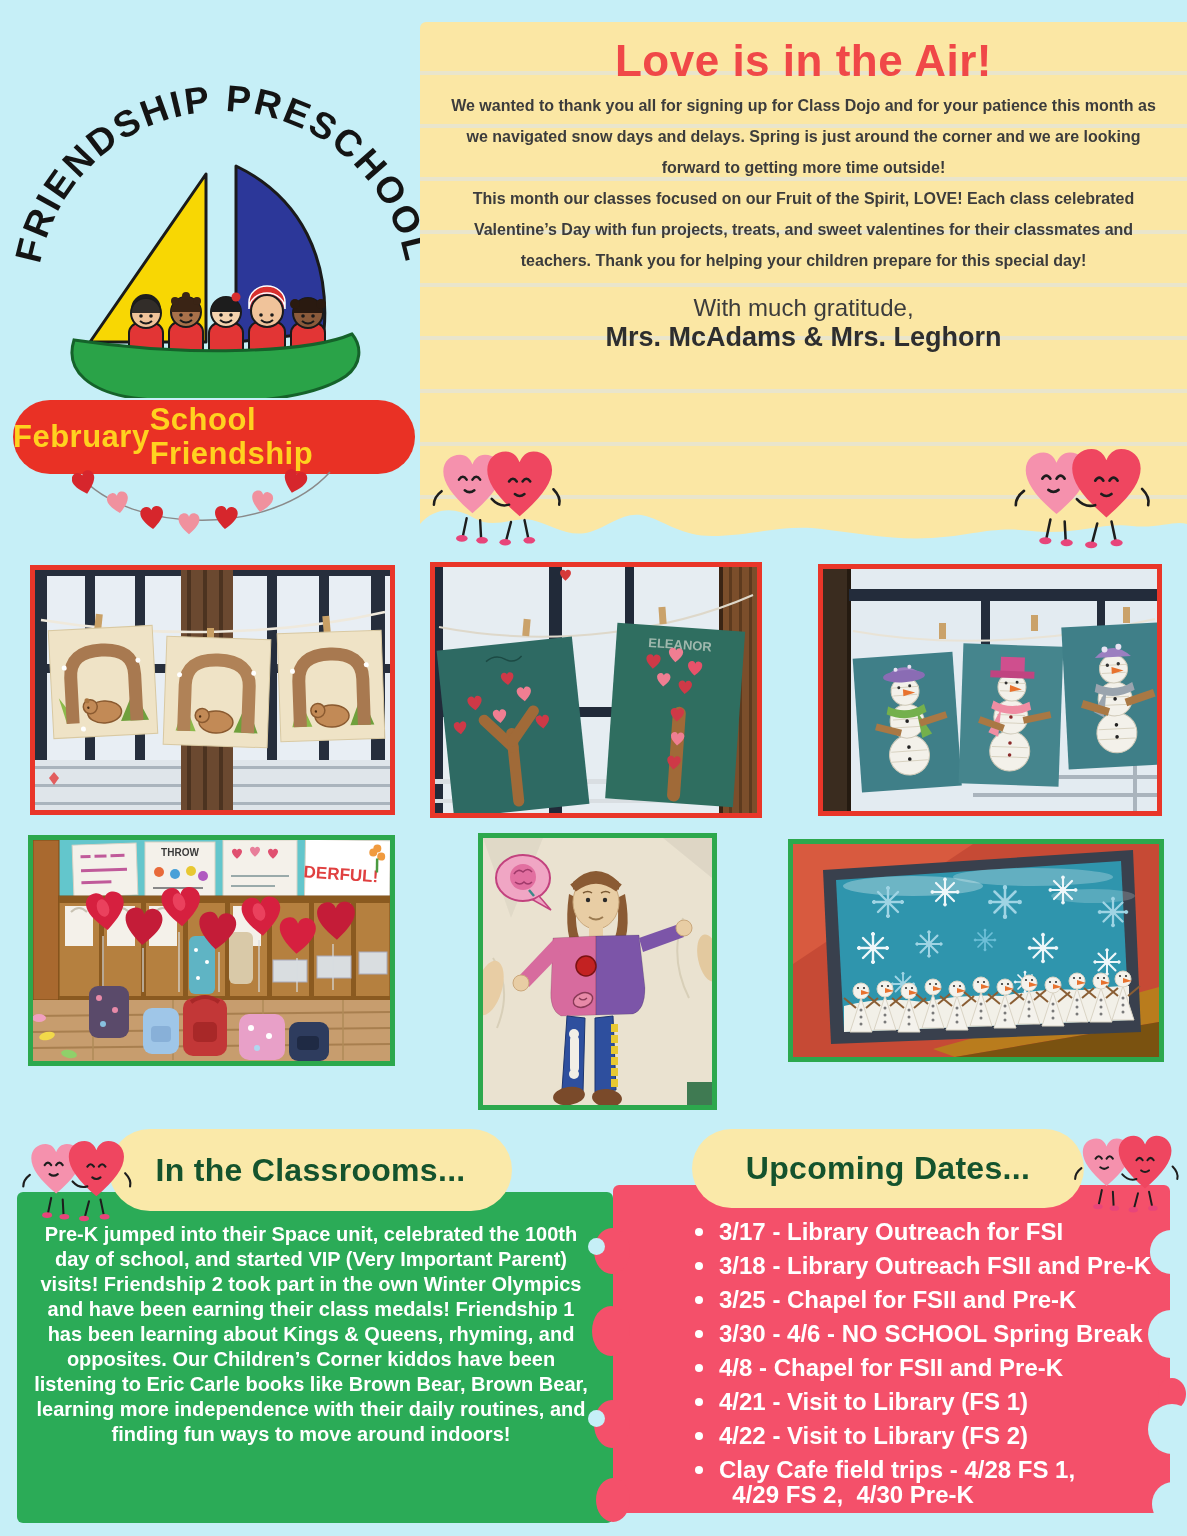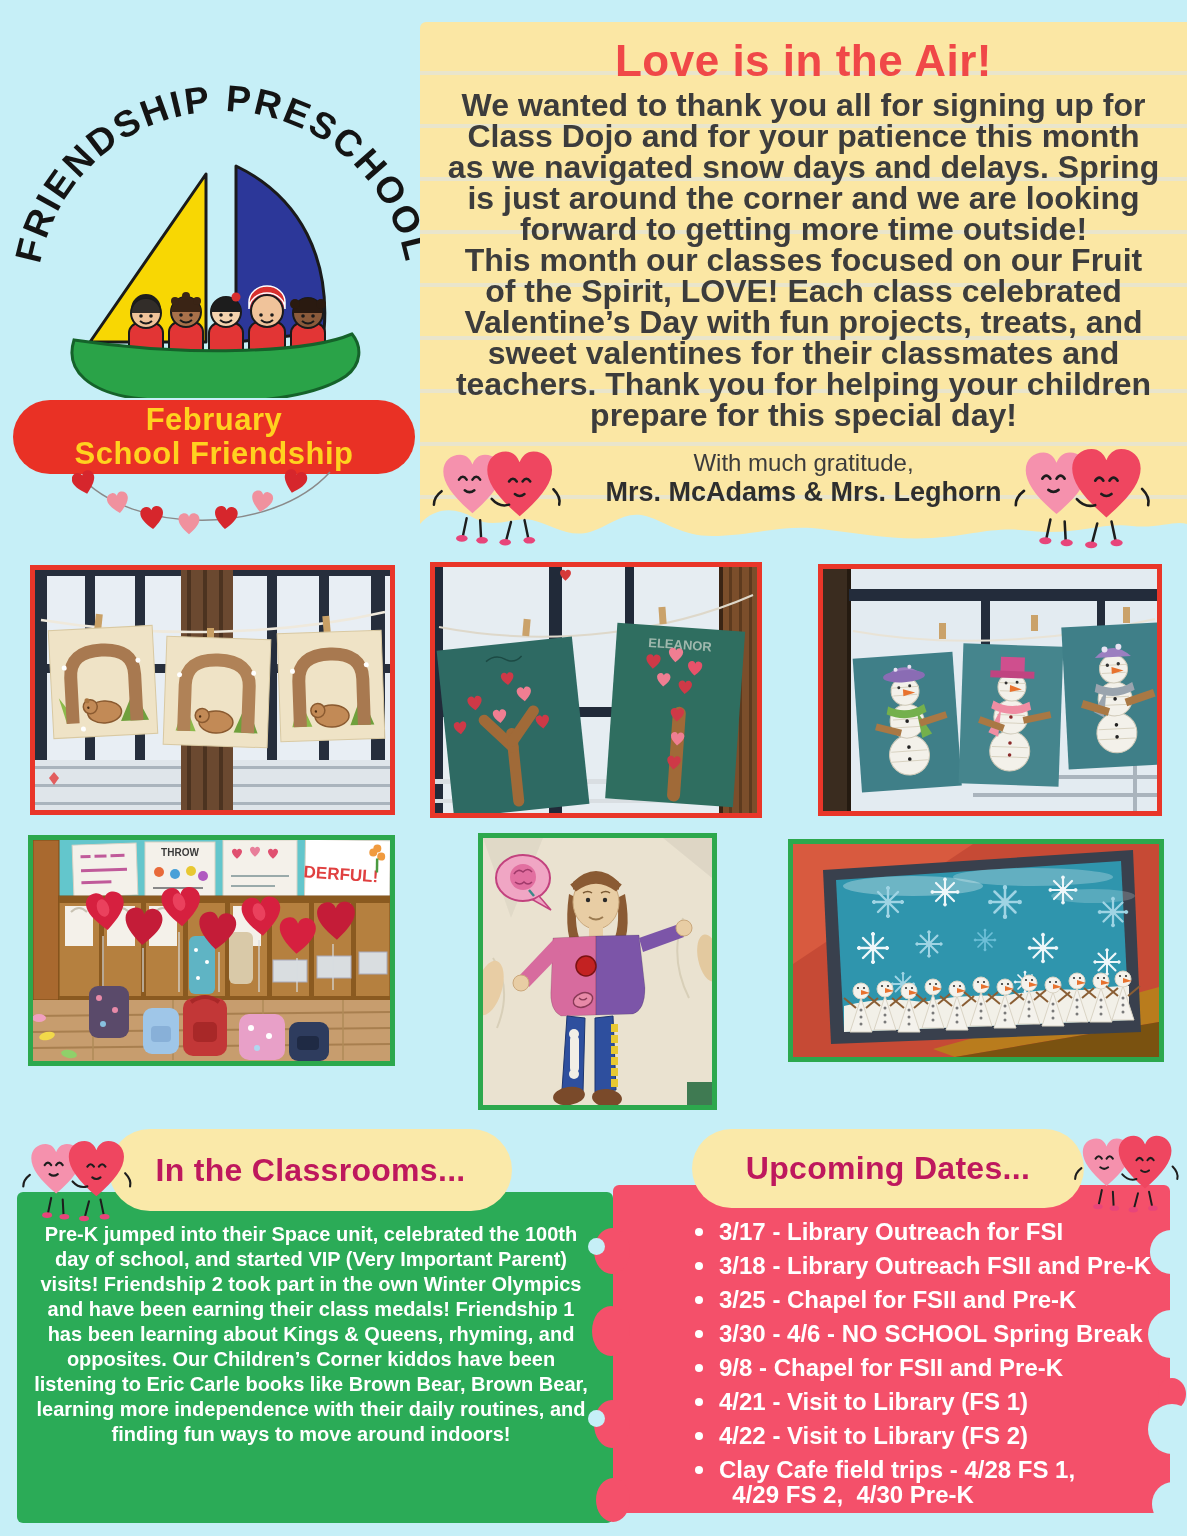--- a/index.html
+++ b/index.html
@@ -5,40 +5,40 @@
   html,body{margin:0;padding:0;background:#c6eff7;}
   .page{position:relative;width:1187px;height:1536px;background:#c6eff7;overflow:hidden;
         font-family:"Liberation Sans",sans-serif;}
   .abs{position:absolute;}
 
   
   .msg-panel{left:420px;top:22px;width:767px;height:523px;background:#fbe7a4;
     background-image:repeating-linear-gradient(to bottom,transparent 0 49px,#e9e5cc 49px 53px);
     border-radius:6px 0 0 0;overflow:hidden;}
   .msg-title{margin:14px 0 4px 0;text-align:center;font-size:44px;font-weight:800;color:#f04848;letter-spacing:.5px;}
-  .msg-body{width:714px;margin:0 auto;text-align:center;color:#3c3c3c;font-size:32px;font-weight:700;line-height:31px;}
+  .msg-body{width:714px;margin:0 auto;text-align:center;color:#3c3c3c;font-size:16px;font-weight:700;line-height:31px;}
   .msg-body p{margin:0;}
   .msg-close1{margin-top:18px;text-align:center;color:#3c3c3c;font-size:24px;font-weight:400;}
   .msg-close2{text-align:center;color:#2e2e2e;font-size:27px;font-weight:700;}
   .wave{position:absolute;left:0;bottom:-1px;width:767px;height:48px;}
 
   
   .banner{left:13px;top:400px;width:402px;height:74px;background:#e93125;border-radius:37px;
-    display:flex;flex-direction:column;justify-content:center;align-items:center;}
+    display:flex;justify-content:center;align-items:center;}
   .banner div{color:#ffd21f;font-weight:800;font-size:31px;line-height:34px;letter-spacing:.5px;}
 
   
   .photo{position:absolute;box-sizing:border-box;background:#dfe7ee;}
   .pb-red{border:5px solid #e93629;}
   .pb-green{border:5px solid #2ca84d;}
   .photo svg{display:block;}
 
   
   .pill{position:absolute;background:#fae9a9;border-radius:41px;display:flex;align-items:center;justify-content:center;z-index:6;}
-  .pill span{font-size:32px;font-weight:800;color:#be185d;letter-spacing:.3px;}
+  .pill span{font-size:32px;font-weight:800;color:#14532d;letter-spacing:.3px;}
   .panel-green{left:17px;top:1192px;width:596px;height:331px;background:#2bab57;border-radius:6px;z-index:2;overflow:hidden;}
   .panel-green .body{padding:30px 24px 0 16px;color:#ffffff;font-size:20px;font-weight:700;line-height:25px;text-align:center;}
   .panel-pink{left:613px;top:1185px;width:557px;height:328px;background:#f4506a;border-radius:6px;z-index:3;overflow:hidden;}
   .panel-pink ul{margin:0;padding:34px 12px 0 106px;list-style:none;}
   .panel-pink li{position:relative;color:#ffffff;font-size:24px;font-weight:700;line-height:25px;margin-bottom:9px;white-space:pre-line;}
   .panel-pink li::before{content:"";position:absolute;left:-24px;top:9px;width:8px;height:8px;border-radius:50%;background:#ffffff;}
   .blob{position:absolute;border-radius:50%;}
   .z4{z-index:4;} .z5{z-index:5;}
   .hearts-icon{position:absolute;z-index:8;}
 </style>
@@ -592,21 +592,21 @@
     <div class="body">Pre-K jumped into their Space unit, celebrated the 100th day of school, and started VIP (Very Important Parent) visits! Friendship 2 took part in the own Winter Olympics and have been earning their class medals! Friendship 1 has been learning about Kings &amp; Queens, rhyming, and opposites. Our Children’s Corner kiddos have been listening to Eric Carle books like Brown Bear, Brown Bear, learning more independence with their daily routines, and finding fun ways to move around indoors!</div>
   </div>
 
   <div class="abs panel-pink">
     <ul>
 
     <li>3/17 - Library Outreach for FSI</li>
         <li>3/18 - Library Outreach FSII and Pre-K</li>
         <li>3/25 - Chapel for FSII and Pre-K</li>
         <li>3/30 - 4/6 - NO SCHOOL Spring Break</li>
-        <li>9/8 - Chapel for FSII and Pre-K</li>
+        <li>4/8 - Chapel for FSII and Pre-K</li>
         <li>4/21 - Visit to Library (FS 1)</li>
         <li>4/22 - Visit to Library (FS 2)</li>
         <li>Clay Cafe field trips - 4/28 FS 1,
 &nbsp;&nbsp;4/29 FS 2,&nbsp; 4/30 Pre-K</li>
       </ul>
   </div>
 
   <div class="abs blob z4" style="left:594px;top:1228px;width:36px;height:46px;background:#f4506a"></div>
   <div class="abs blob z4" style="left:592px;top:1306px;width:38px;height:50px;background:#f4506a"></div>
   <div class="abs blob z4" style="left:594px;top:1400px;width:36px;height:48px;background:#f4506a"></div>

